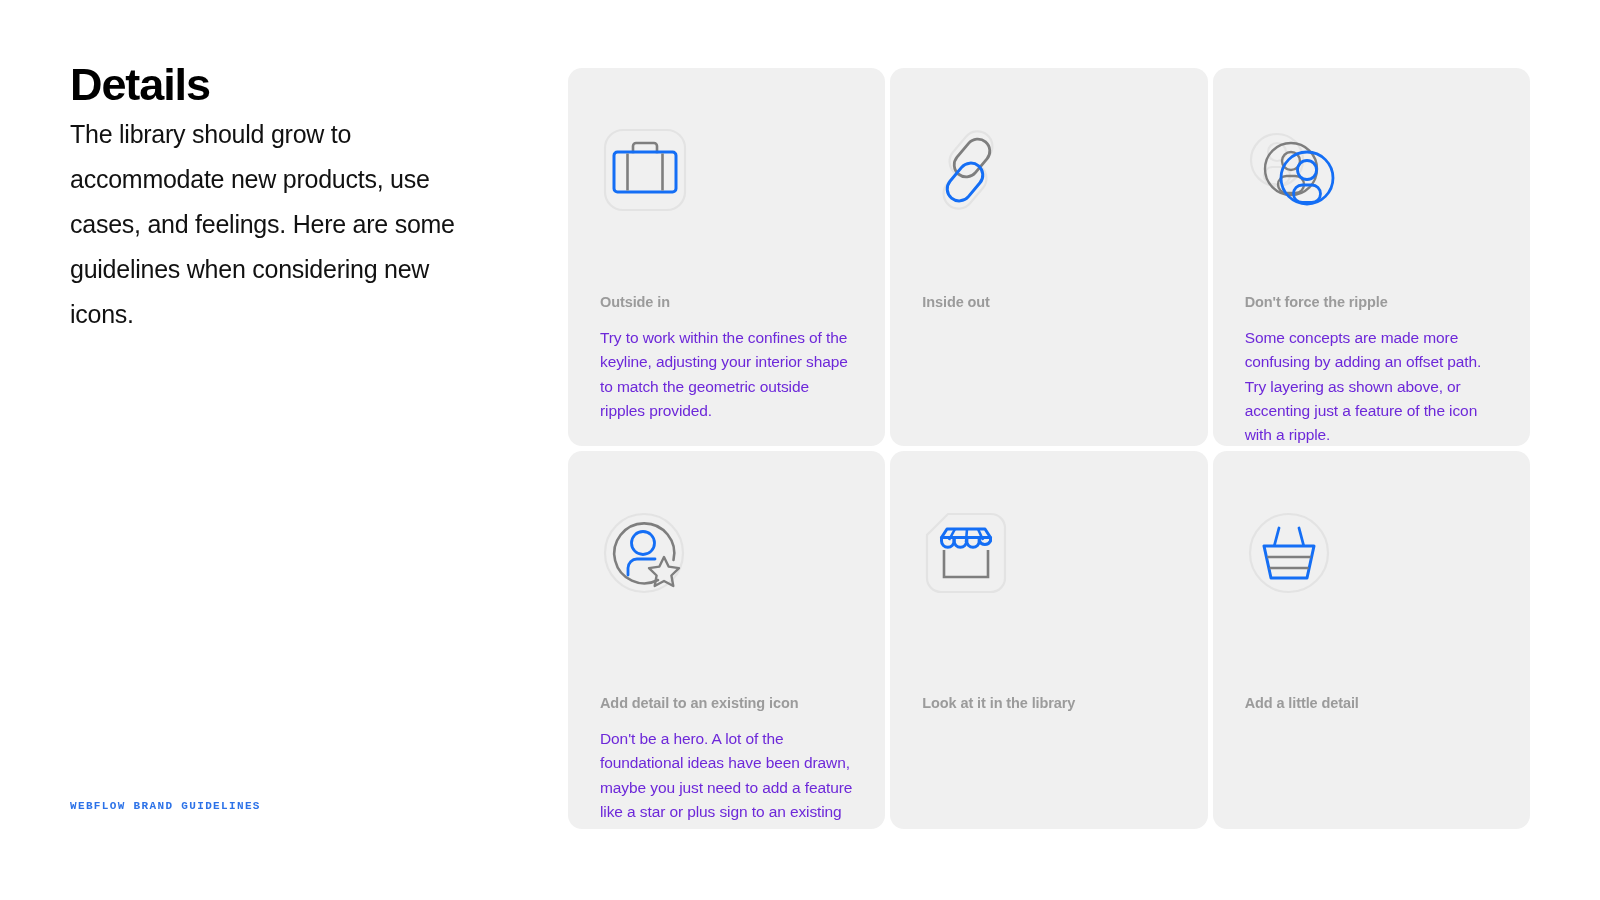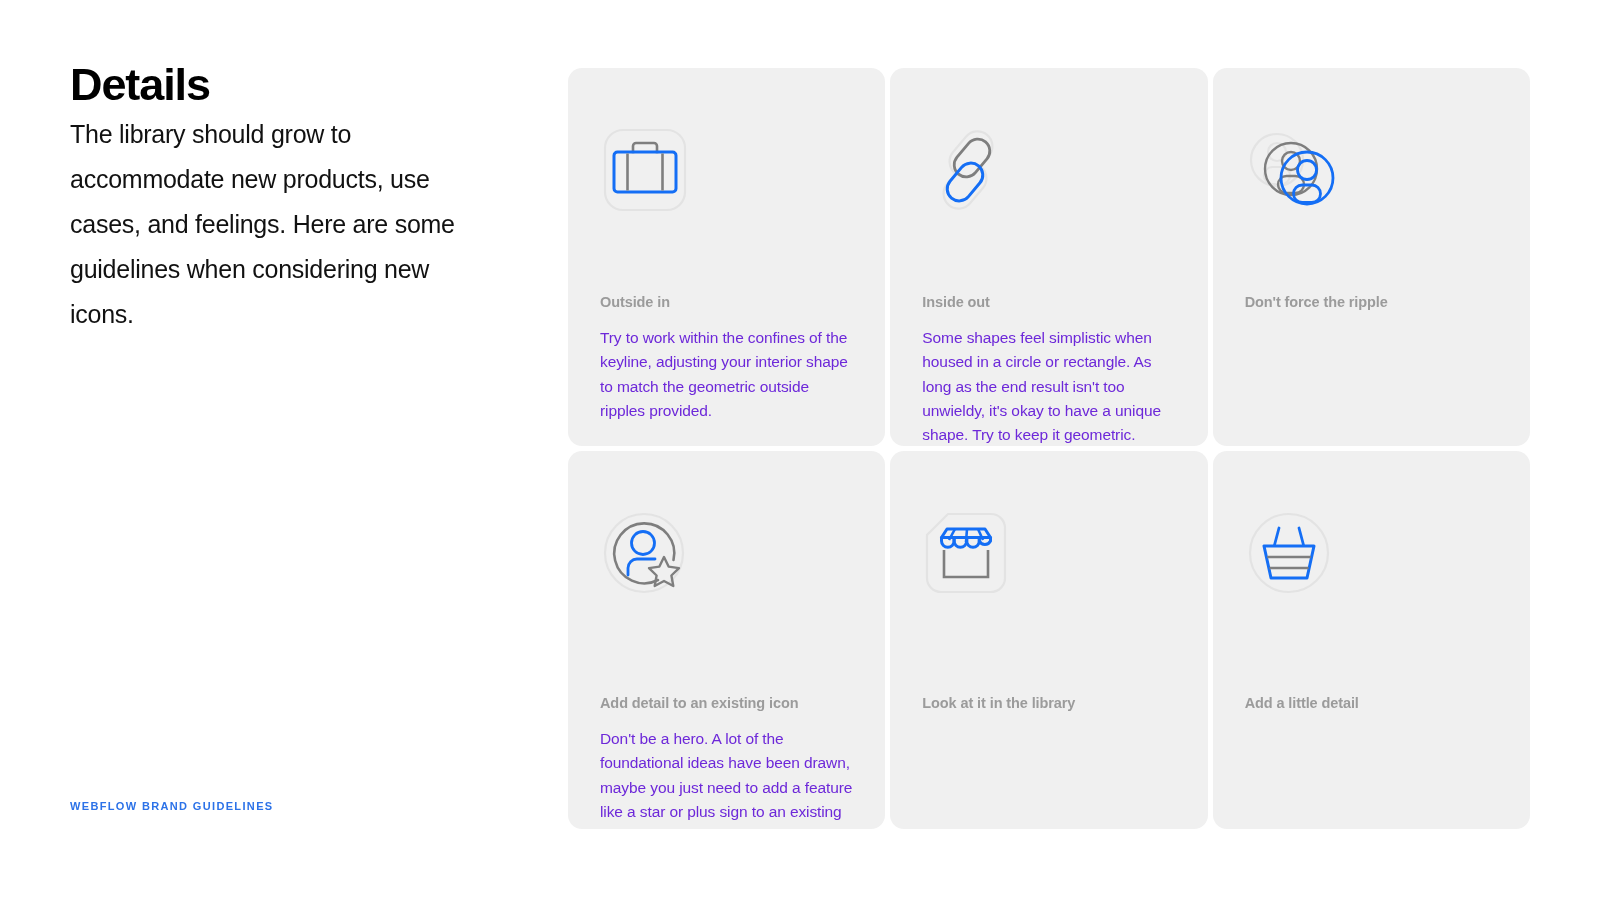--- a/index.html
+++ b/index.html
@@ -43,20 +43,21 @@
   
   .footer {
     position: absolute;
     left: 70px;
     top: 800px;
     font-size: 11px;
     font-weight: 700;
     letter-spacing: 1.35px;
     color: #2c72e8;
     text-transform: uppercase;
+    font-family: Liberation Mono, monospace;
   }
 
   
   .grid {
     position: absolute;
     left: 568px;
     top: 68px;
     width: 962px;
     height: 760px;
     display: grid;
@@ -135,21 +136,20 @@
             <rect x="34" y="5" width="30" height="50" rx="15" transform="rotate(40 49 30)"></rect>
             <rect x="28" y="37" width="30" height="50" rx="15" transform="rotate(40 43 62)"></rect>
           </g>
 
           <rect x="38" y="13" width="24" height="42" rx="12" transform="rotate(40 50 34)" stroke="#7e7e7e" stroke-width="2.8" fill="none"></rect>
 
           <rect x="31" y="37" width="24" height="42" rx="12" transform="rotate(40 43 58)" stroke="#146ef5" stroke-width="3" fill="none"></rect>
         </svg>
       </div>
       <div class="card-label">Inside out</div>
-      <div class="card-body">Some shapes feel simplistic when housed in a circle or rectangle. As long as the end result isn't too unwieldy, it's okay to have a unique shape. Try to keep it geometric.</div>
     </div>
 
     <div class="card">
       <div class="card-icon">
         <svg width="100" height="96" viewBox="0 0 100 96" fill="none">
 
           <g stroke="#e3e3e3" stroke-width="2.2" fill="none">
             <circle cx="32" cy="38" r="26"></circle>
             <circle cx="32" cy="30" r="9"></circle>
             <rect x="19" y="45" width="26" height="17" rx="8.5"></rect>
@@ -162,20 +162,21 @@
           </g>
 
           <g stroke="#146ef5" stroke-width="2.8" fill="none">
             <circle cx="62" cy="56" r="26"></circle>
             <circle cx="62" cy="48" r="9.5"></circle>
             <rect x="48.5" y="63" width="27" height="17.5" rx="8.75"></rect>
           </g>
         </svg>
       </div>
       <div class="card-label">Don't force the ripple</div>
+      <div class="card-body">Some concepts are made more confusing by adding an offset path. Try layering as shown above, or accenting just a feature of the icon with a ripple.</div>
     </div>
 
     <div class="card row2">
       <div class="card-icon">
         <svg width="88" height="88" viewBox="0 0 88 88" fill="none">
 
           <circle cx="44" cy="44" r="39" stroke="#e3e3e3" stroke-width="2.2" fill="none"></circle>
 
           <path d="M58 71 A30 30 0 1 1 73.5 51" stroke="#7e7e7e" stroke-width="2.6" fill="none" stroke-linecap="round"></path>
 

